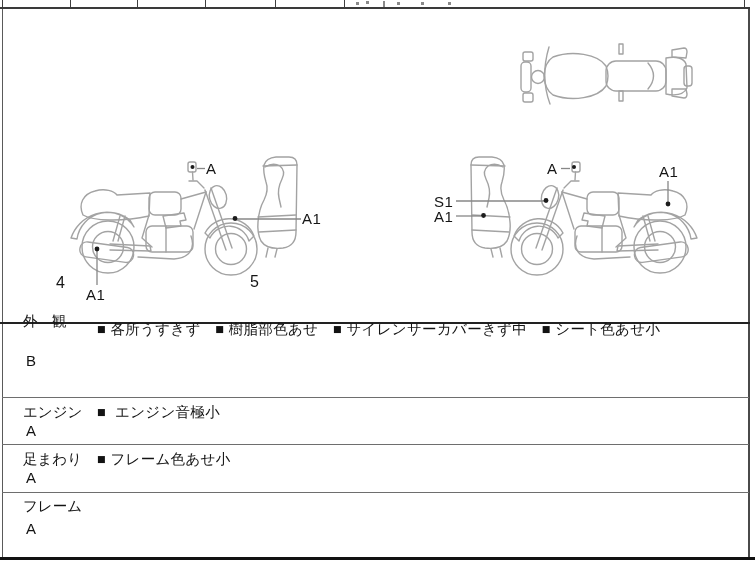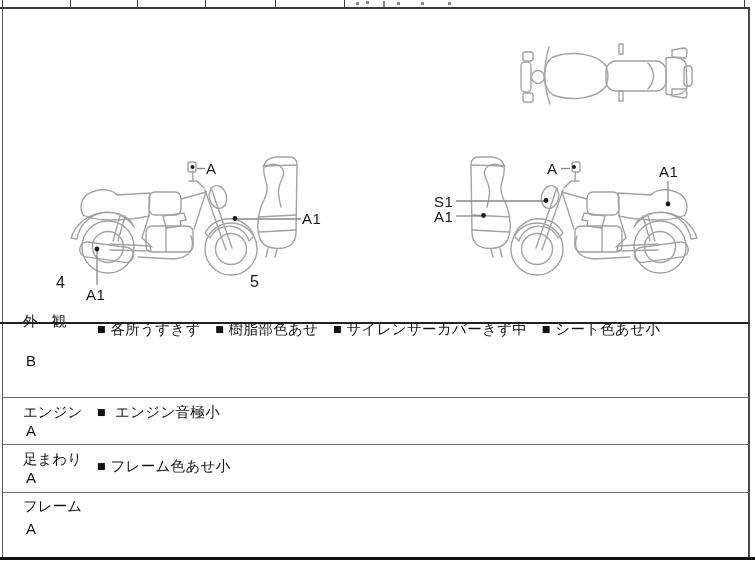--- a/index.html
+++ b/index.html
@@ -165,21 +165,21 @@
 
   <div>
     <div class="row-label" style="top:403px;font-family:Liberation Serif, serif;">エンジン</div>
     <div class="row-grade" style="top:422px;">A</div>
     <div class="row-notes" style="top:403px;font-family:Liberation Mono, monospace;">■ エンジン音極小</div>
   </div>
 
   <div>
     <div class="row-label" style="top:450px;">足まわり</div>
     <div class="row-grade" style="top:469px;">A</div>
-    <div class="row-notes" style="top:450px;margin-top:7px;">■ フレーム色あせ小</div>
+    <div class="row-notes" style="top:450px;">■ フレーム色あせ小</div>
   </div>
 
   <div>
     <div class="row-label" style="top:497px;">フレーム</div>
     <div class="row-grade" style="top:520px;">A</div>
     <div class="row-notes" style="top:497px;"></div>
   </div>
 
 </div>
 

